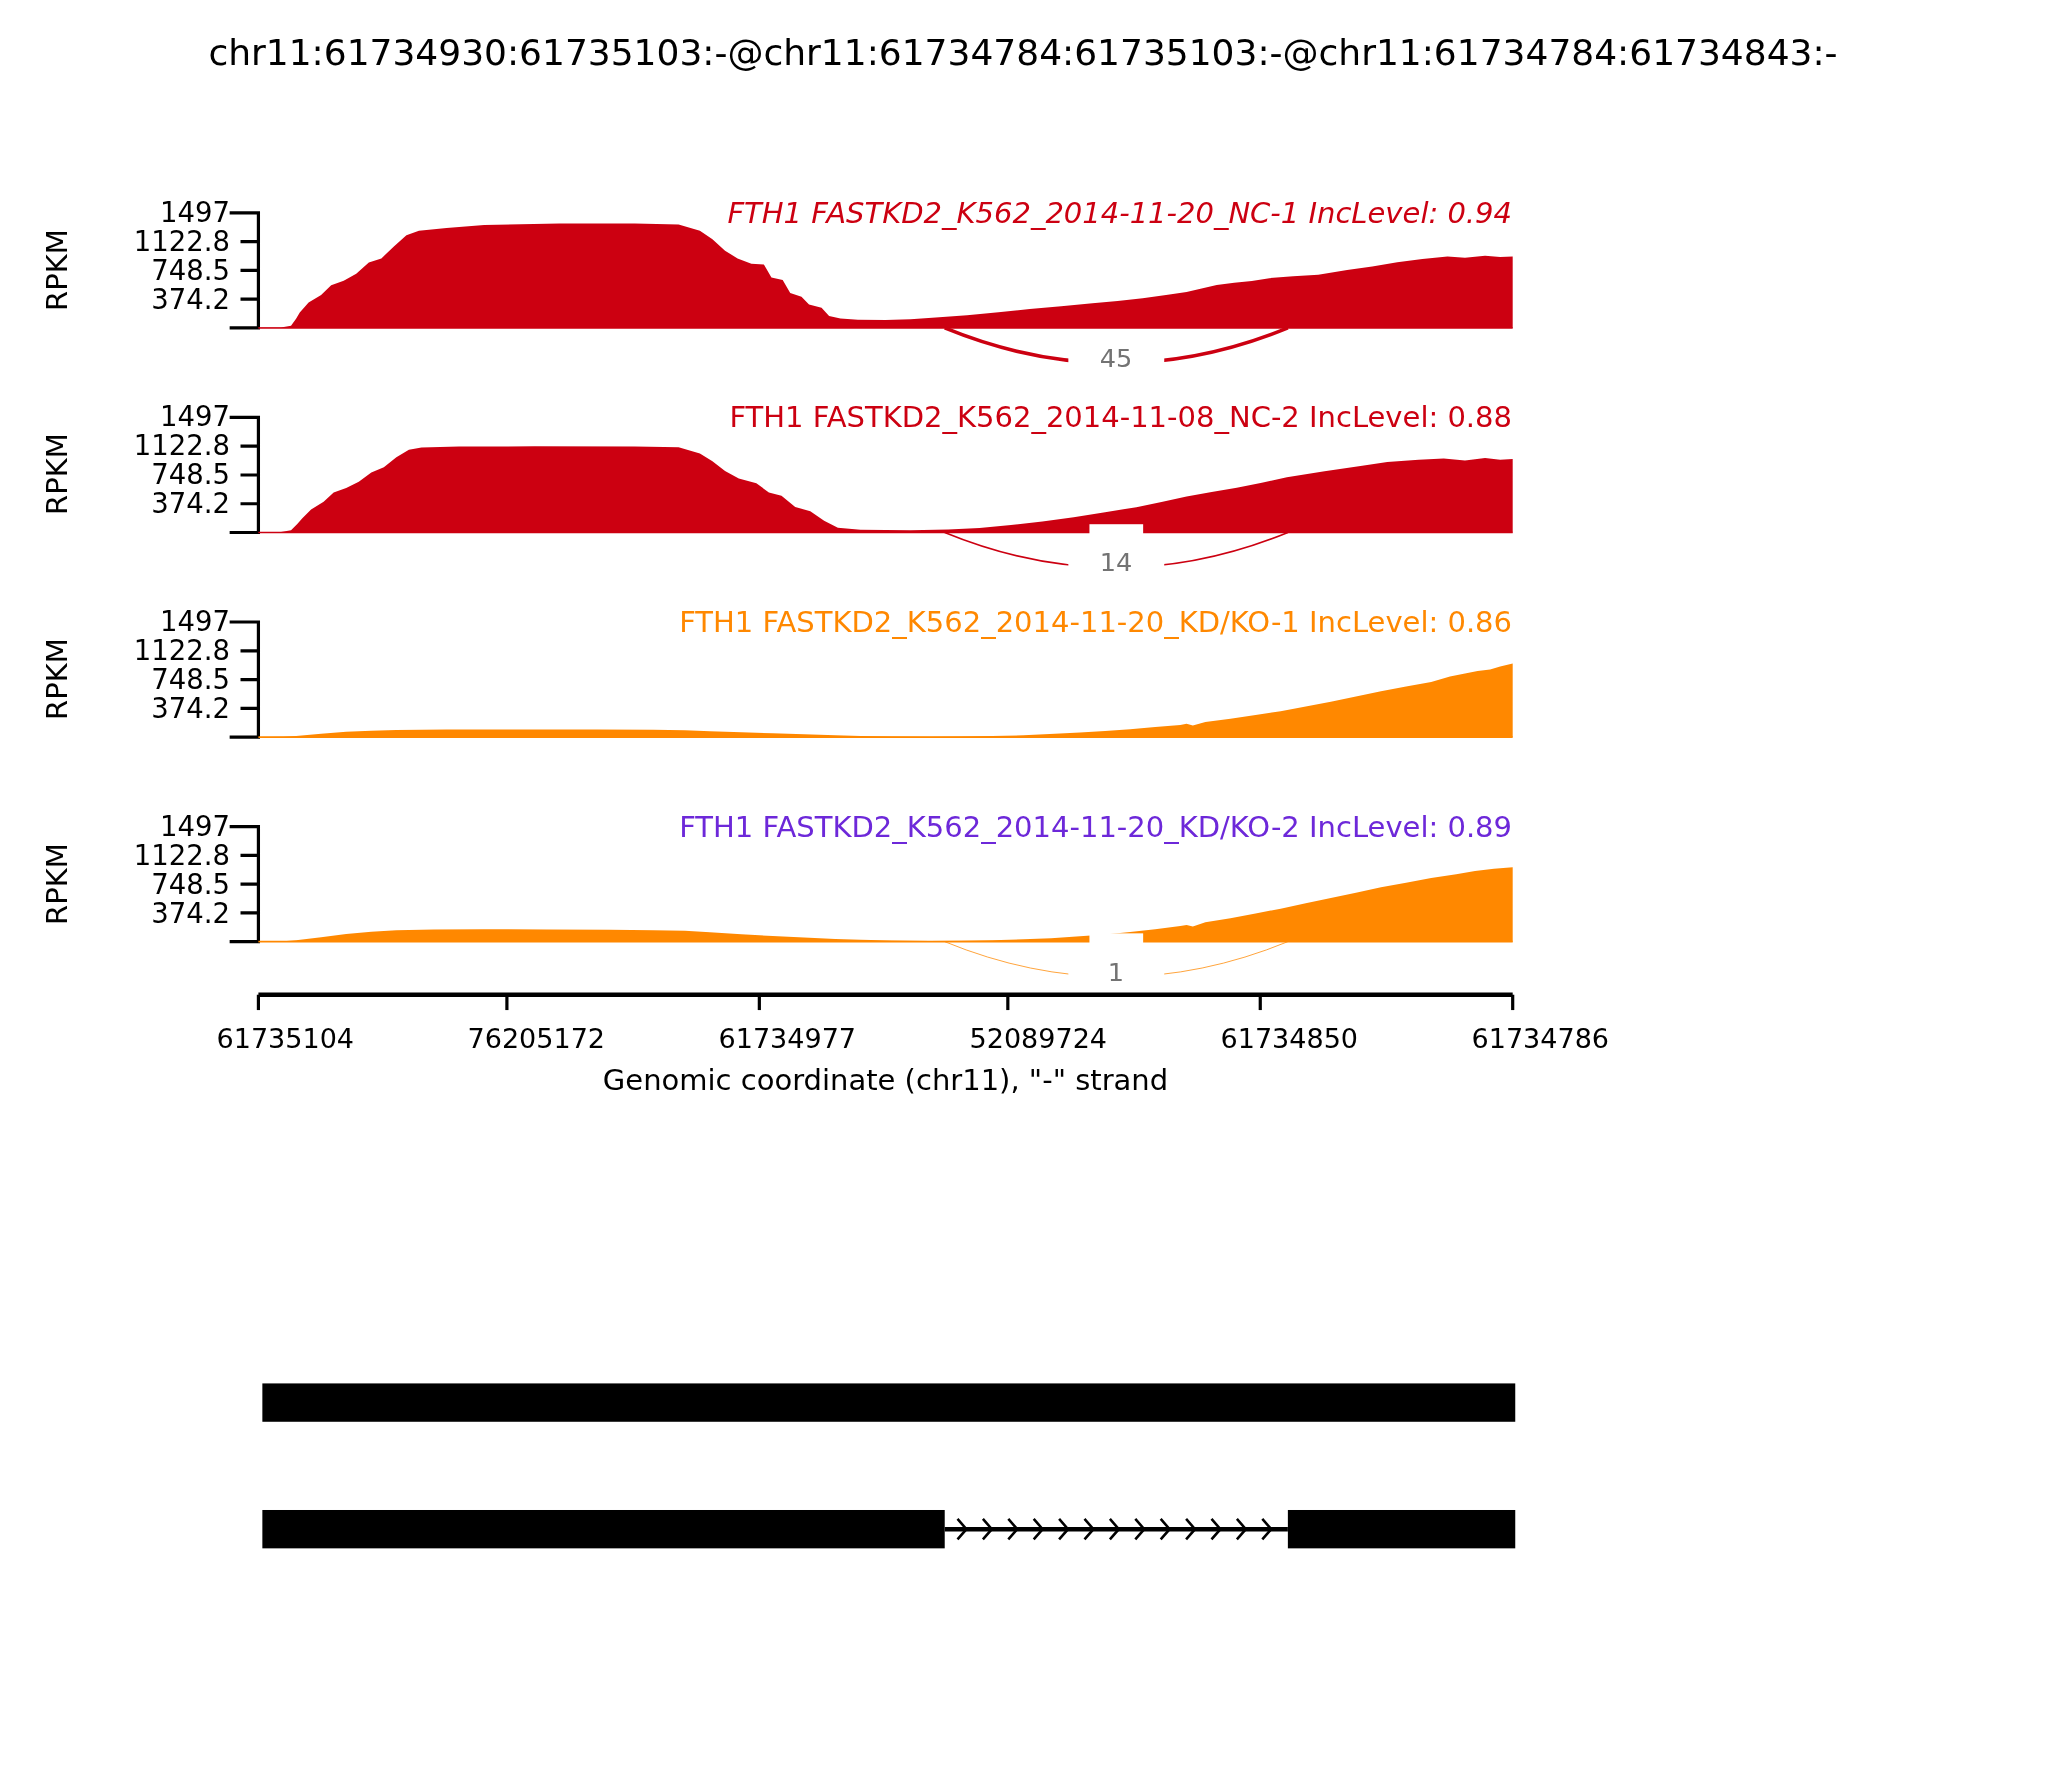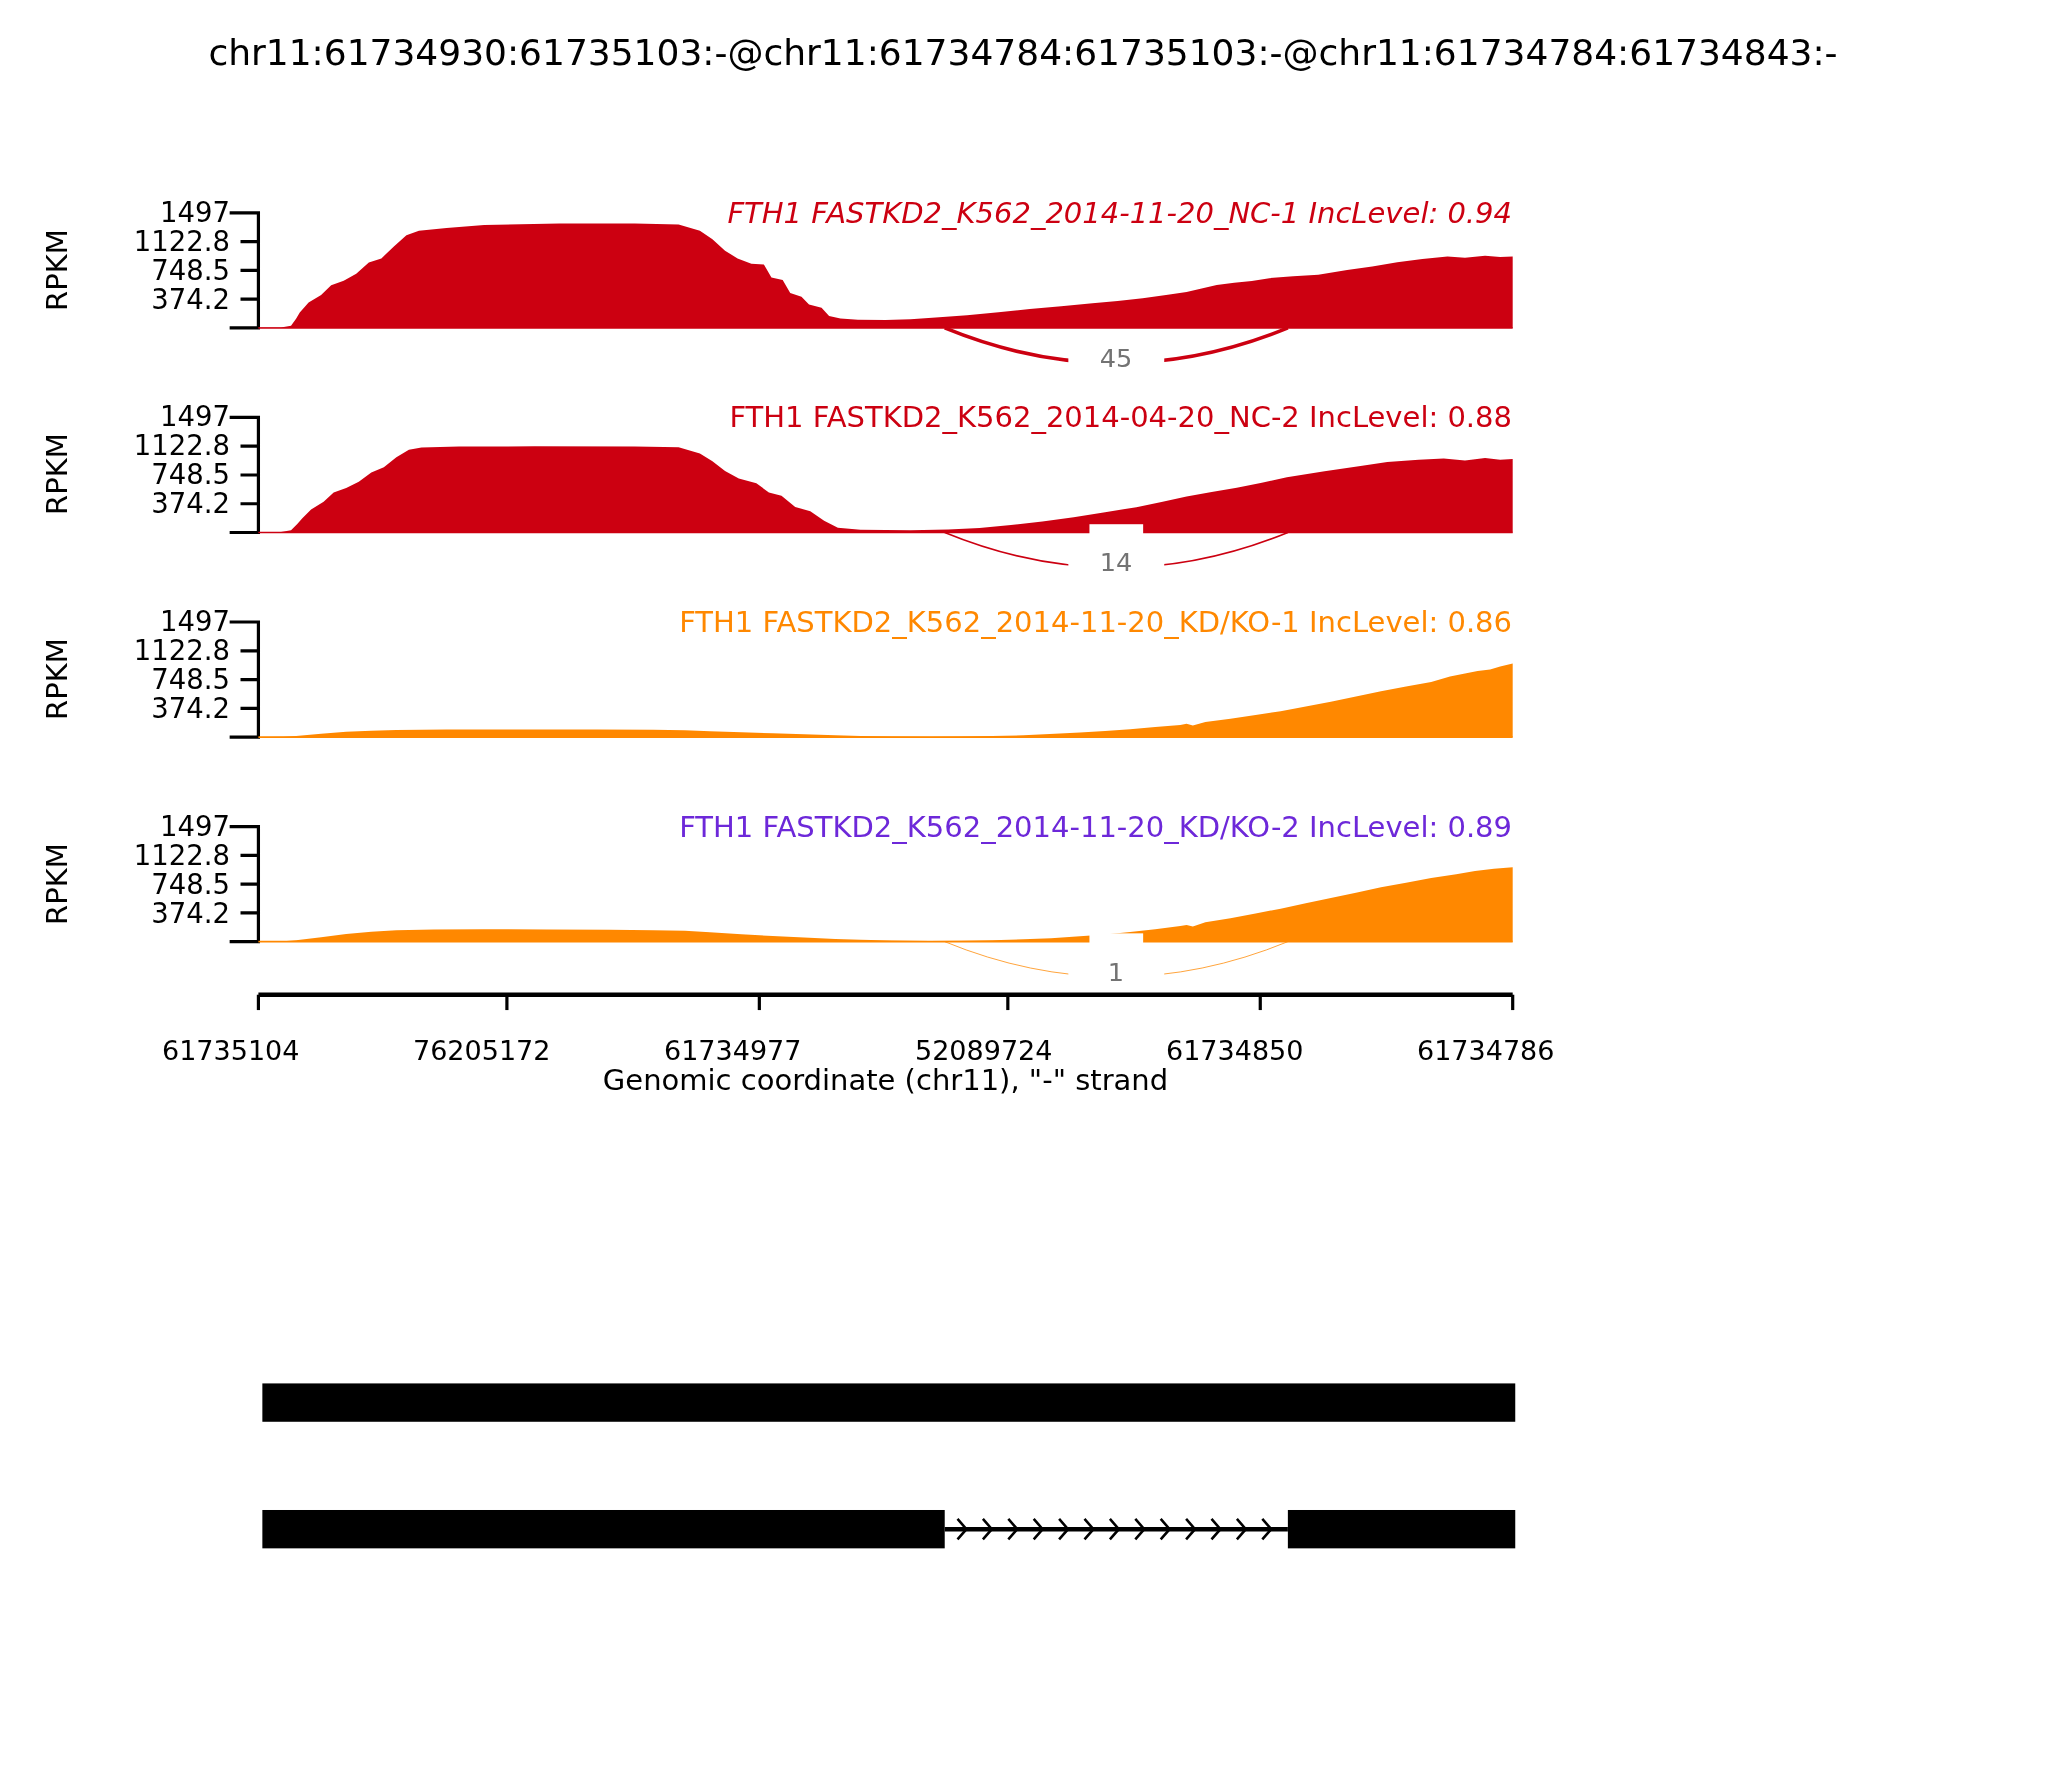--- a/index.html
+++ b/index.html
@@ -14,21 +14,21 @@
         writing-mode:vertical-rl;transform:rotate(180deg);
         display:flex;align-items:center;justify-content:center;font-size:29px;}
   .ytick{position:absolute;left:70px;width:160px;height:29px;line-height:29px;
          text-align:right;font-size:27.5px;}
   .yt0{top:-14.7px}.yt1{top:14px}.yt2{top:43px}.yt3{top:72px}
   .tlabel{position:absolute;left:639px;width:873px;height:31px;line-height:31px;
           top:-15.3px;text-align:right;font-size:29px;}
   .jcount{position:absolute;left:1020px;width:192px;height:27px;line-height:27px;
           top:132px;text-align:center;font-size:25.6px;color:#737373;}
   .xtick{position:absolute;top:1024px;width:192px;height:29px;line-height:29px;
-         text-align:left;font-size:27px;margin-top:12px;}
+         text-align:right;font-size:27px;}
   .xt0{left:162px}.xt1{left:413px}.xt2{left:664px}.xt3{left:915px}.xt4{left:1166px}.xt5{left:1417px}
   .xlabel{position:absolute;left:374px;top:1064px;width:1023px;height:33px;line-height:33px;
           text-align:center;font-size:29px;}
 </style>
 </head>
 <body>
 
 <div class="page">
 
   <svg id="plot-svg" width="2046" height="1790" viewBox="0 0 3200 2800">
@@ -89,21 +89,21 @@
     <div class="tlabel" style="color: rgb(204, 0, 17); font-style: italic;">FTH1 FASTKD2_K562_2014-11-20_NC-1 IncLevel: 0.94</div>
     <div class="jcount">45</div>
   </div>
 
   <div class="track t1">
     <div class="rpkm">RPKM</div>
     <div class="ytick yt0">1497</div>
     <div class="ytick yt1">1122.8</div>
     <div class="ytick yt2">748.5</div>
     <div class="ytick yt3">374.2</div>
-    <div class="tlabel" style="color: rgb(204, 0, 17);">FTH1 FASTKD2_K562_2014-04-20_NC-2 IncLevel: 0.88</div>
+    <div class="tlabel" style="color: rgb(204, 0, 17);">FTH1 FASTKD2_K562_2014-11-08_NC-2 IncLevel: 0.88</div>
     <div class="jcount">14</div>
   </div>
 
   <div class="track t2">
     <div class="rpkm">RPKM</div>
     <div class="ytick yt0">1497</div>
     <div class="ytick yt1">1122.8</div>
     <div class="ytick yt2">748.5</div>
     <div class="ytick yt3">374.2</div>
     <div class="tlabel" style="color: rgb(255, 136, 0);">FTH1 FASTKD2_K562_2014-11-20_KD/KO-1 IncLevel: 0.86</div>

